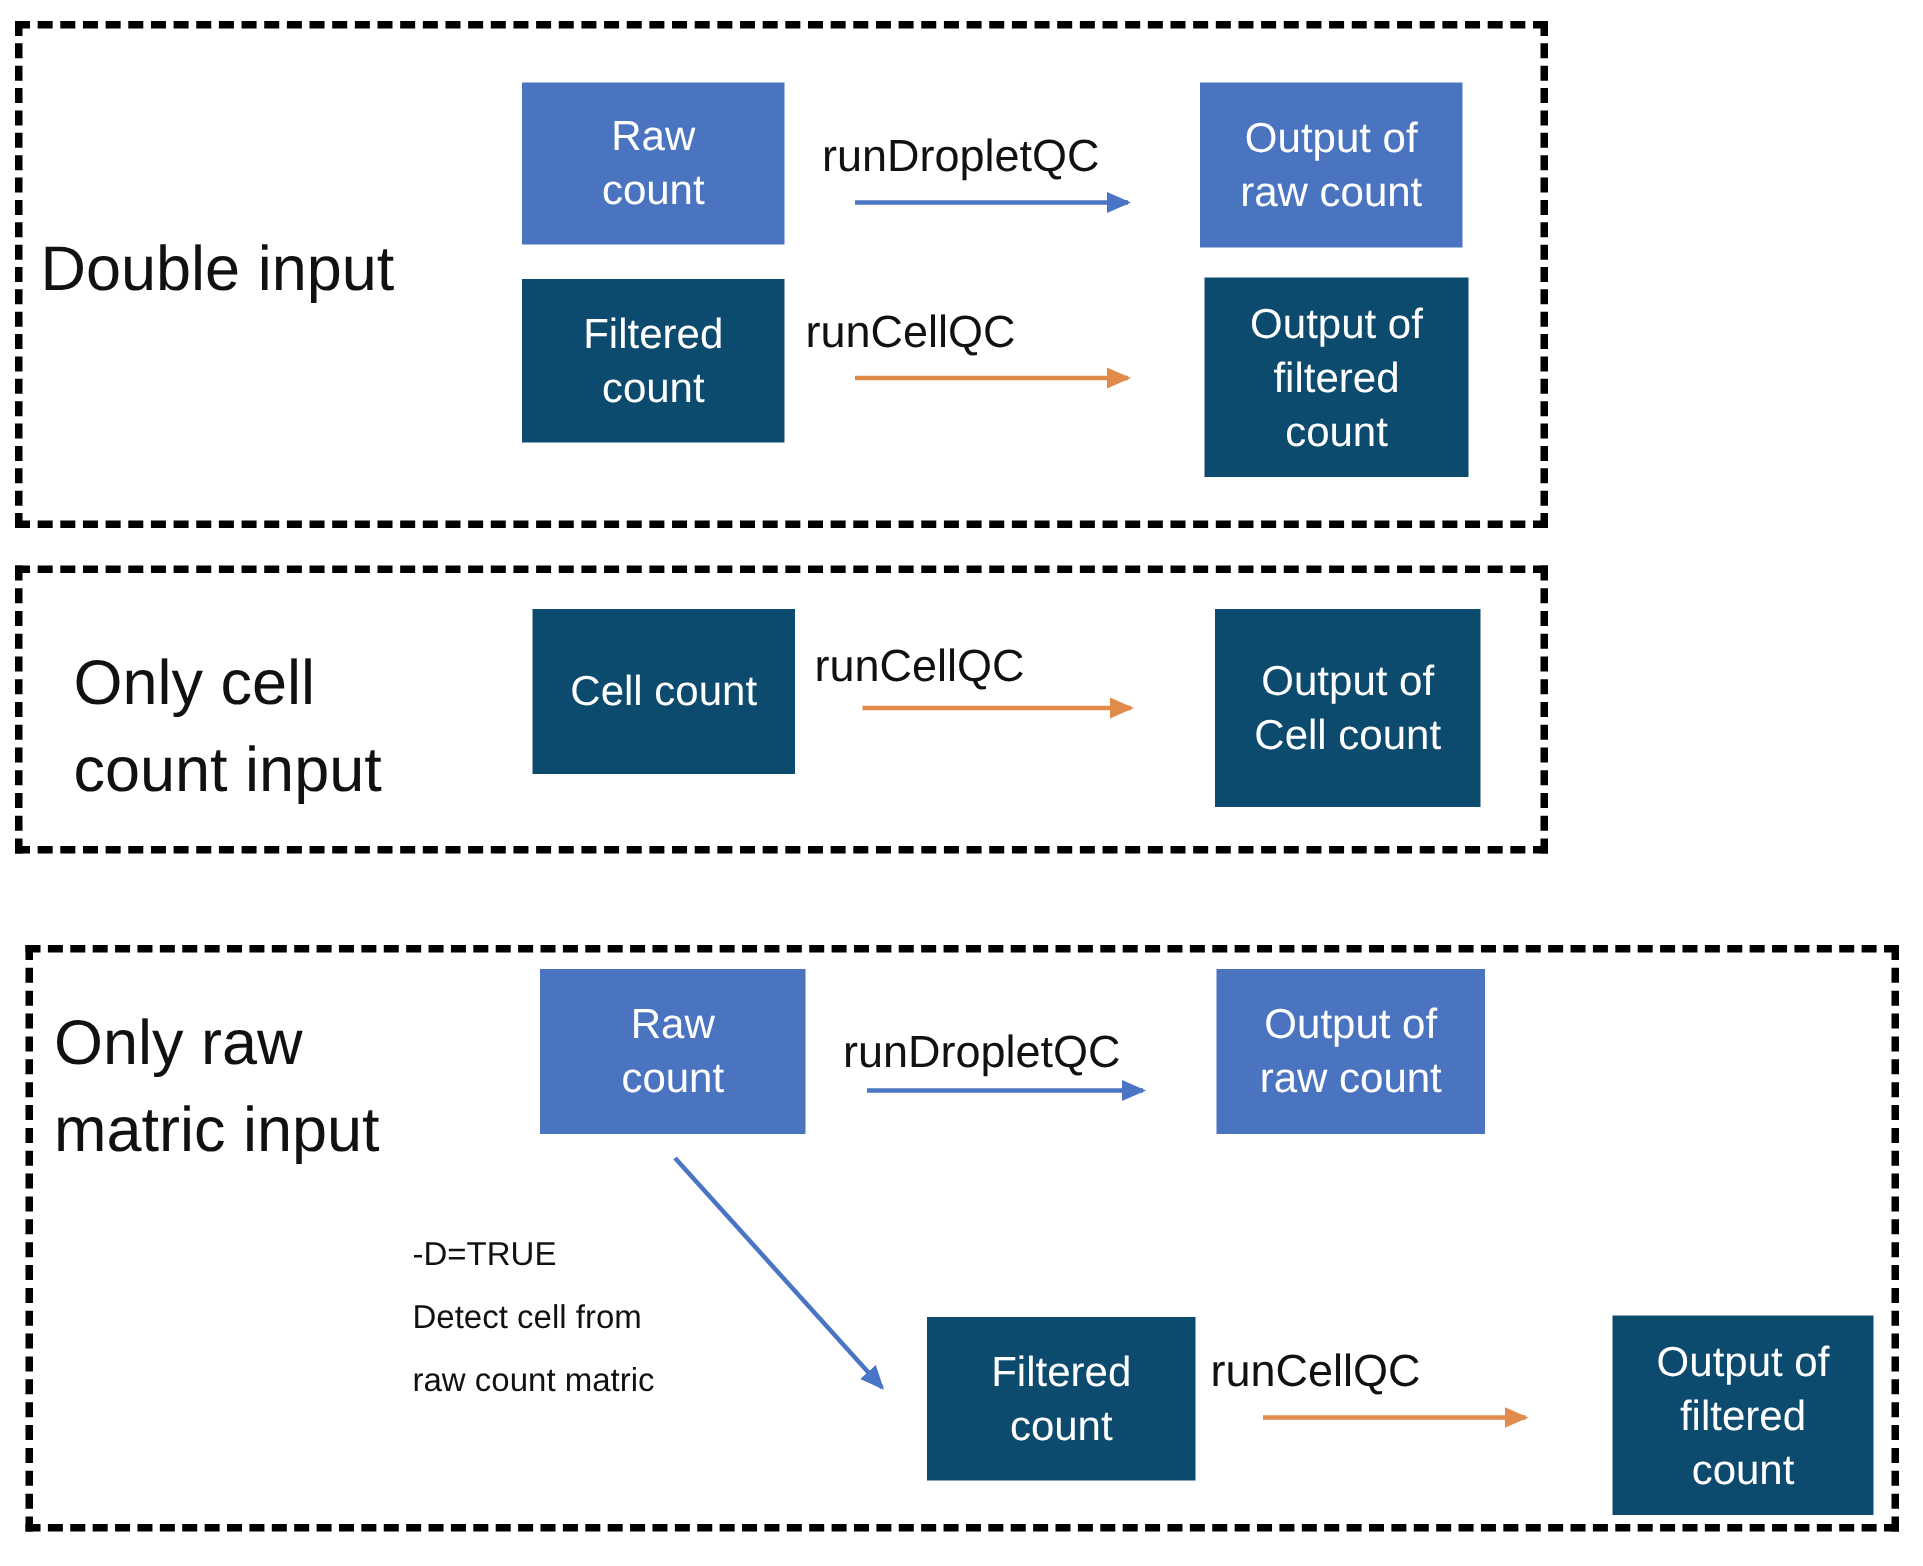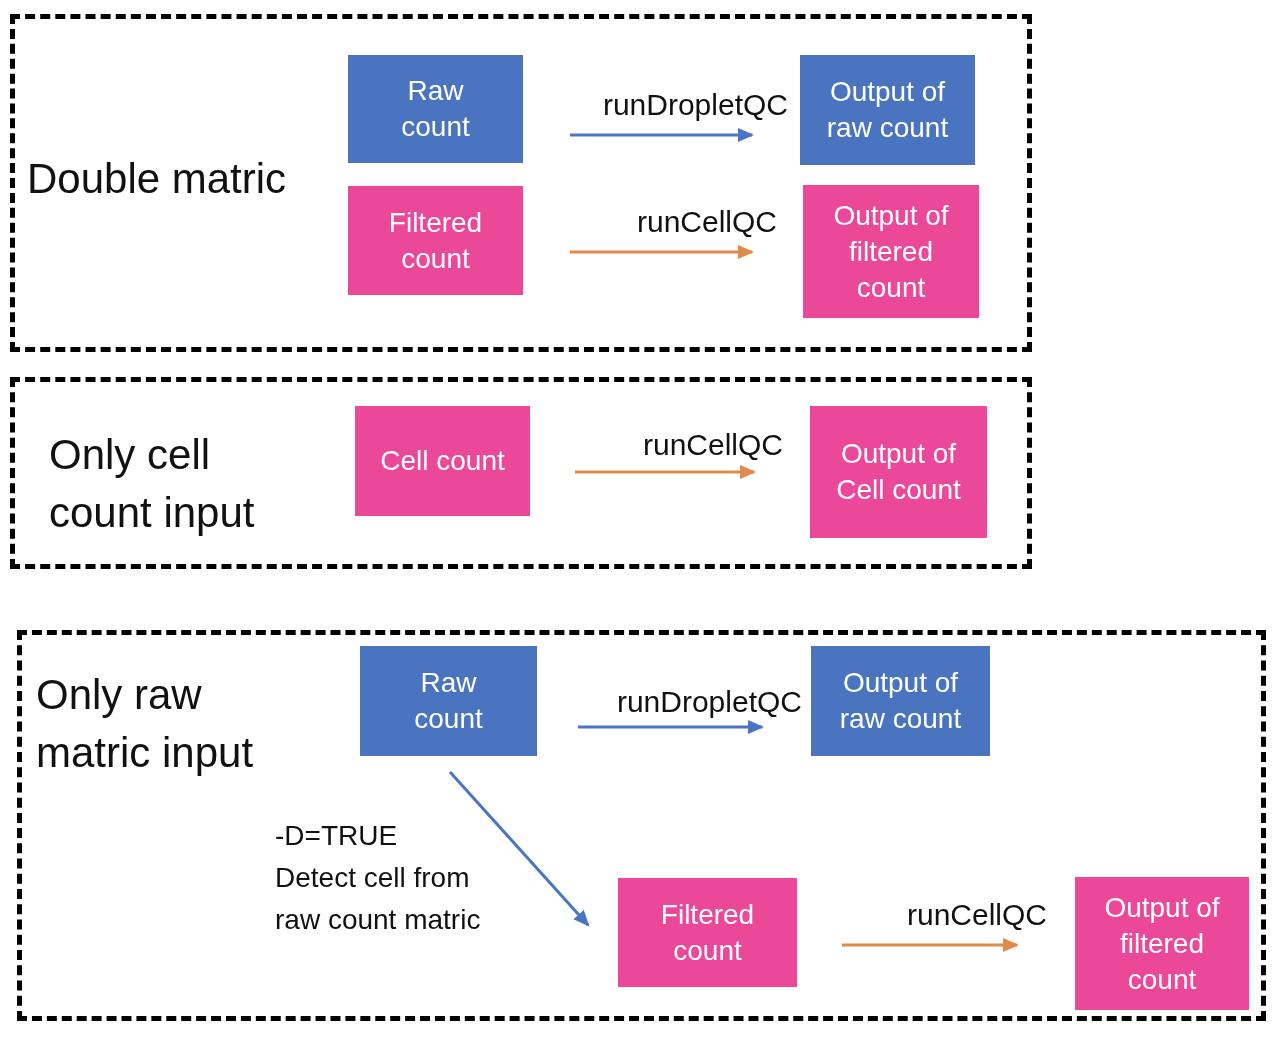--- a/index.html
+++ b/index.html
@@ -36,72 +36,72 @@
     position:absolute;
     display:flex;align-items:center;justify-content:center;
     color:#fff;
     font-size:28px;
     line-height:36px;
     text-align:center;
     white-space:pre-line;
     box-sizing:border-box;
   }
   .blue{background:#4a74c0;}
-  .orange{background:#ec4899;text-align:center;}
+  .orange{background:#0c4a6e;text-align:center;}
 
   
   #b1-raw      {left:348px;top:55px; width:175px;height:108px;}
   #b1-outraw   {left:800px;top:55px; width:175px;height:110px;}
   #b1-filt     {left:348px;top:186px;width:175px;height:109px;}
   #b1-outfilt  {left:803px;top:185px;width:176px;height:133px;}
   
   #b2-cell     {left:355px;top:406px;width:175px;height:110px;}
   #b2-outcell  {left:810px;top:406px;width:177px;height:132px;}
   
   #b3-raw      {left:360px;top:646px;width:177px;height:110px;}
   #b3-outraw   {left:811px;top:646px;width:179px;height:110px;}
   #b3-filt     {left:618px;top:878px;width:179px;height:109px;}
   #b3-outfilt  {left:1075px;top:877px;width:174px;height:133px;}
 
   .proc{
     position:absolute;
     width:240px;
-    text-align:right;
+    text-align:left;
     font-size:30px;
     color:#111;
   }
   #p1-droplet{left:548px;top:88px;}
   #p1-cell   {left:537px;top:205px;}
   #p2-cell   {left:543px;top:428px;}
   #p3-droplet{left:562px;top:685px;}
   #p3-cell   {left:807px;top:898px;}
 
   .note{
     position:absolute;
     left:275px;top:815px;
-    font-size:28px;
+    font-size:22px;
     line-height:42px;
     white-space:pre-line;
     color:#111;
   }
   #arrows{
     position:absolute;left:0;top:0;
     pointer-events:none;
   }
 </style>
 </head>
 <body>
 
 <div id="page">
 
   <div id="sec1" class="section"></div>
   <div id="sec2" class="section"></div>
   <div id="sec3" class="section"></div>
 
-  <div id="title1" class="title">Double matric</div>
+  <div id="title1" class="title">Double input</div>
   <div id="title2" class="title">Only cell
 count input</div>
   <div id="title3" class="title">Only raw
 matric input</div>
 
   <div id="b1-raw" class="node blue">Raw
 count</div>
   <div id="b1-outraw" class="node blue">Output of
 raw count</div>
   <div id="b1-filt" class="node orange">Filtered

